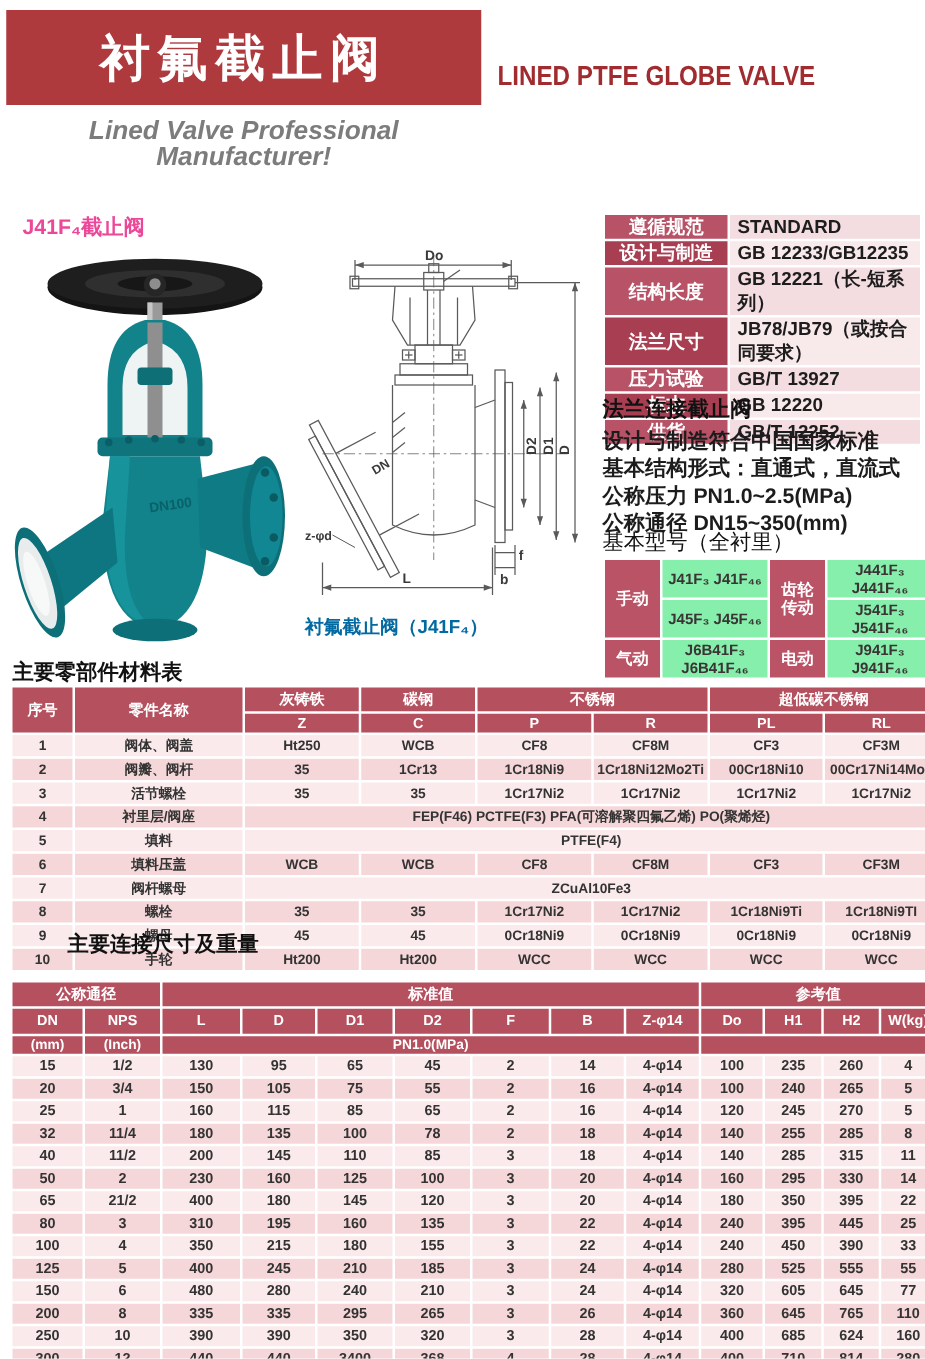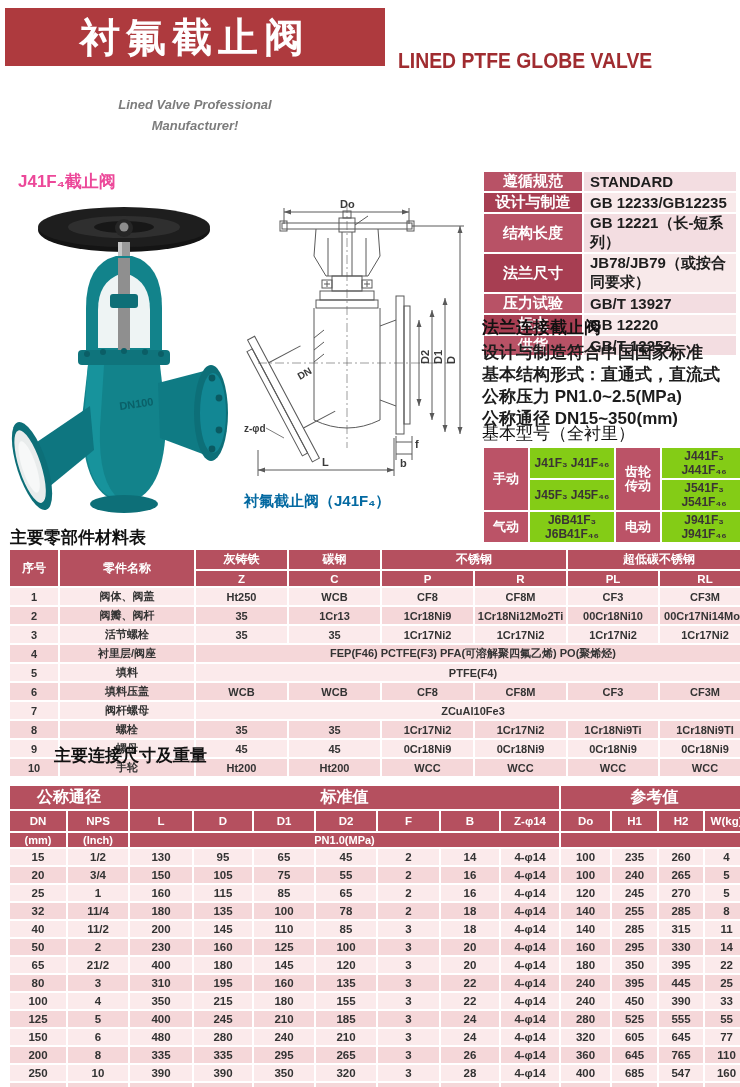--- a/index.html
+++ b/index.html
@@ -1,26 +1,26 @@
 <!DOCTYPE html>
 <html lang="zh"><head>
 <meta charset="utf-8">
 <style>
   html,body{margin:0;padding:0;background:#fff;}
   body{font-family:"Liberation Sans","DejaVu Sans",sans-serif;color:#2e2e2e;}
   #canvas{position:relative;width:740px;height:1087px;background:#fff;overflow:hidden;}
 
   
-  .red-block{position:absolute;left:5px;top:8px;width:380px;height:58px;background:#ae3a3e;
+  .red-block{position:absolute;left:5px;top:8px;width:380px;height:76px;background:#ae3a3e;
     display:flex;align-items:center;justify-content:center;}
   .red-block .cn{color:#fff;font-size:40px;font-weight:700;letter-spacing:6px;white-space:nowrap;}
   .title-en{position:absolute;left:398px;top:48px;width:340px;color:#a02c30;font-size:22px;
     font-weight:700;transform:scaleX(.88);transform-origin:left;white-space:nowrap;letter-spacing:0px;}
   .subtitle{position:absolute;left:55px;top:94px;width:280px;text-align:center;color:#7c7c7c;
-    font-size:13px;font-style:italic;font-weight:600;line-height:21px;}
+    font-size:21px;font-style:italic;font-weight:600;line-height:21px;}
 
   
   .model-heading{position:absolute;left:18px;top:170px;font-size:17px;font-weight:700;color:#ec4899;}
   .photo-wrap{position:absolute;left:8px;top:198px;width:232px;height:325px;}
   .drawing-wrap{position:absolute;left:244px;top:198px;width:228px;height:292px;}
   .drawing-caption{position:absolute;left:244px;top:492px;width:228px;text-align:left;
     font-size:15px;font-weight:700;color:#0369a1;}
 
   
   .std-table{position:absolute;left:482px;top:170px;width:256px;border-collapse:separate;border-spacing:2px;}
@@ -33,38 +33,38 @@
   .std-table tr:nth-child(even) td.val{background:#f8e9ea;}
 
   .flange-heading{position:absolute;left:482px;top:316px;font-size:17px;font-weight:700;color:#111;}
   .flange-lines{position:absolute;left:482px;top:342px;width:256px;font-size:17px;font-weight:600;
     line-height:22px;color:#1c1c1c;}
 
   .basic-heading{position:absolute;left:482px;top:422px;font-size:17px;font-weight:400;color:#111;}
   .model-table{position:absolute;left:482px;top:446px;width:256px;border-collapse:separate;border-spacing:2px;table-layout:fixed;}
   .model-table td{height:24px;text-align:center;font-size:12px;font-weight:700;}
   .model-table td.mlab{background:#bb5367;color:#fff;font-size:13px;line-height:14px;}
-  .model-table td.mval{background:#84cc16;color:#3a3434;}
+  .model-table td.mval{background:#86efac;color:#3a3434;}
 
   
   .sec-title{position:absolute;font-size:17px;font-weight:700;color:#111;}
 
   
   .mat-table{position:absolute;left:8px;top:548px;width:726px;border-collapse:separate;border-spacing:2px;table-layout:fixed;}
   .mat-table th{background:#b5505f;color:#fff;font-size:12px;font-weight:700;}
   .mat-table thead tr:nth-child(1) th{height:16px;}
   .mat-table thead tr:nth-child(2) th{height:13px;font-size:11.5px;}
   .mat-table td{height:14px;text-align:center;font-size:11px;font-weight:700;color:#333;}
   .mat-table tr.alt0 td{background:#fbeaeb;}
   .mat-table tr.alt1 td{background:#f5d7d9;}
 
   
   .dim-table{position:absolute;left:8px;top:784px;width:726px;border-collapse:separate;border-spacing:2px;table-layout:fixed;}
   .dim-table th{background:#b5505f;color:#fff;font-weight:700;}
-  .dim-table thead tr.grp th{height:15px;font-size:16px;}
+  .dim-table thead tr.grp th{height:15px;font-size:12px;}
   .dim-table thead tr.cols th{height:18px;font-size:11.5px;}
   .dim-table thead tr.pn th{height:12px;font-size:11px;}
   .dim-table td{height:14px;line-height:14px;text-align:center;font-size:11.5px;font-weight:700;color:#333;}
   .dim-table tr.alt0 td{background:#fbeaeb;}
   .dim-table tr.alt1 td{background:#f5d7d9;}
 
   svg text{font-family:"Liberation Sans","DejaVu Sans",sans-serif;}
 </style>
 </head>
 <body>
@@ -643,21 +643,21 @@
           <td>10</td>
           <td>390</td>
           <td>390</td>
           <td>350</td>
           <td>320</td>
           <td>3</td>
           <td>28</td>
           <td>4-φ14</td>
           <td>400</td>
           <td>685</td>
-          <td>547</td>
+          <td>624</td>
           <td>160</td>
         </tr>
         <tr class="alt1">
           <td>300</td>
           <td>12</td>
           <td>440</td>
           <td>440</td>
           <td>3400</td>
           <td>368</td>
           <td>4</td>

